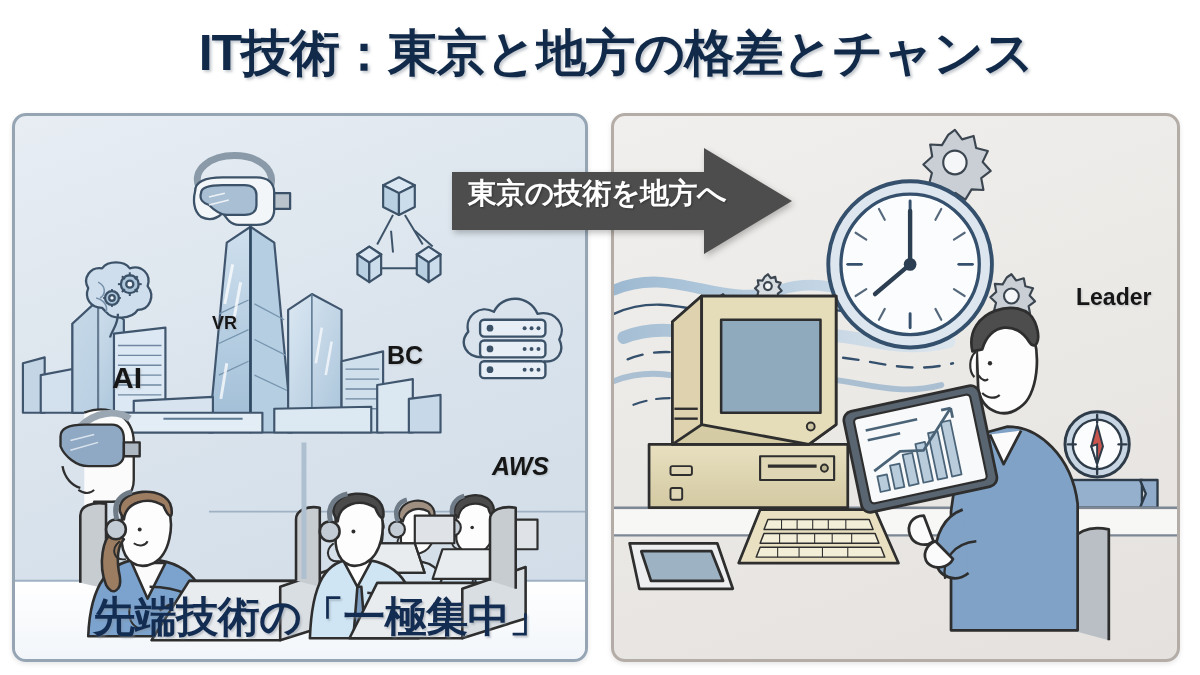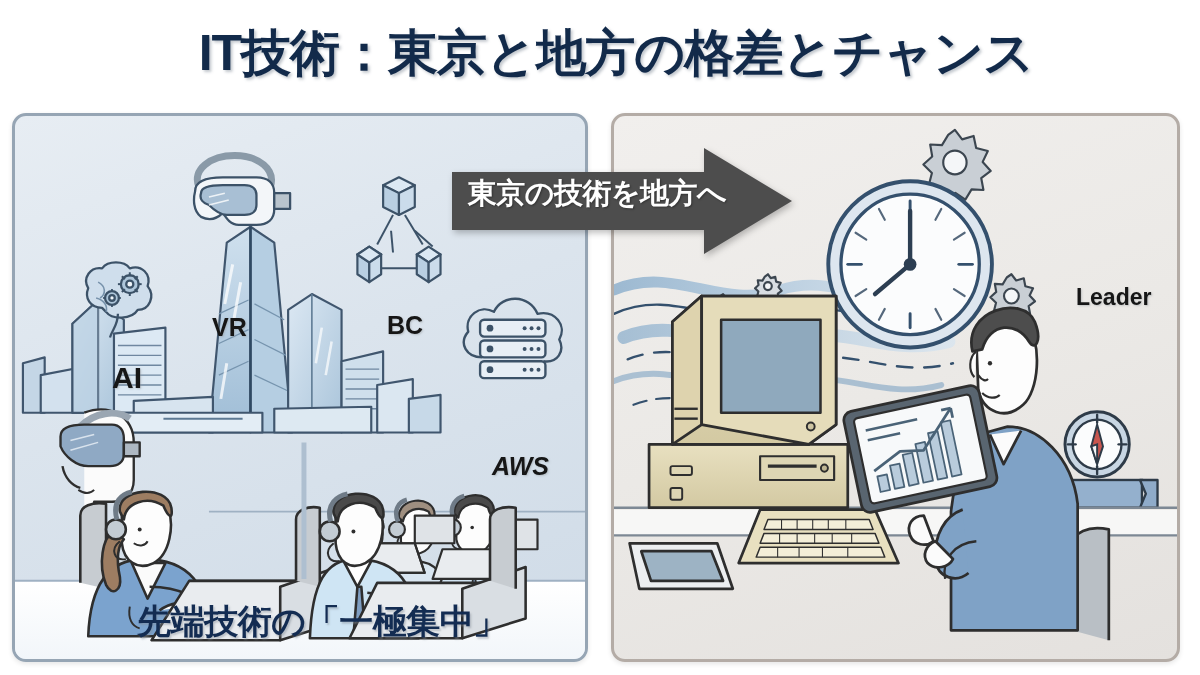--- a/index.html
+++ b/index.html
@@ -36,21 +36,21 @@
     border:3px solid #b4aca6;
     box-shadow:0 2px 5px rgba(0,0,0,.10);
   }
   .art{ position:absolute; left:0; top:0; width:100%; height:100%; }
   
   .caption{
     position:absolute; left:0; bottom:14px; width:100%;
     text-align:center;
   }
   .cap-head{
-    font-size:34px; font-weight:bold; letter-spacing:-.5px;
+    font-size:42px; font-weight:bold; letter-spacing:-.5px;
     text-shadow:1.5px 1.5px 2px rgba(130,140,150,.45);
     white-space:nowrap;
     padding-left:44px;
   }
   .cap-left .cap-head{ color:#132c52; }
   .cap-right .cap-head{ color:#1c1c1c; }
   .cap-head .accent{ color:#9e2b2b; }
   .cap-sub{
     margin-top:5px;
     font-size:24px; font-weight:bold; color:#161616;
@@ -70,22 +70,22 @@
     color:#ffffff; font-size:29px; font-weight:bold; letter-spacing:-.5px;
     white-space:nowrap;
     text-shadow:1px 1px 2px rgba(0,0,0,.35);
   }
   
   .ico-label{
     position:absolute; font-weight:bold; color:#161616;
     text-shadow:1px 1px 2px rgba(150,155,160,.5);
   }
   #lab-ai{ left:97px; top:245px; font-size:30px; }
-  #lab-vr{ left:197px; top:197px; font-size:25px;text-align:right; }
-  #lab-bc{ left:372px; top:195px; font-size:25px;text-align:right; }
+  #lab-vr{ left:197px; top:197px; font-size:18px;text-align:right; }
+  #lab-bc{ left:372px; top:225px; font-size:25px;text-align:right; }
   #lab-aws{ left:477px; top:336px; font-size:25px;font-style:italic; }
   #lab-leader{ left:1073px; top:281px; font-size:23px; }
 </style>
 </head>
 <body>
 
 <div class="title">IT技術：東京と地方の格差とチャンス</div>
 
 <div class="panel panel-left">
 

